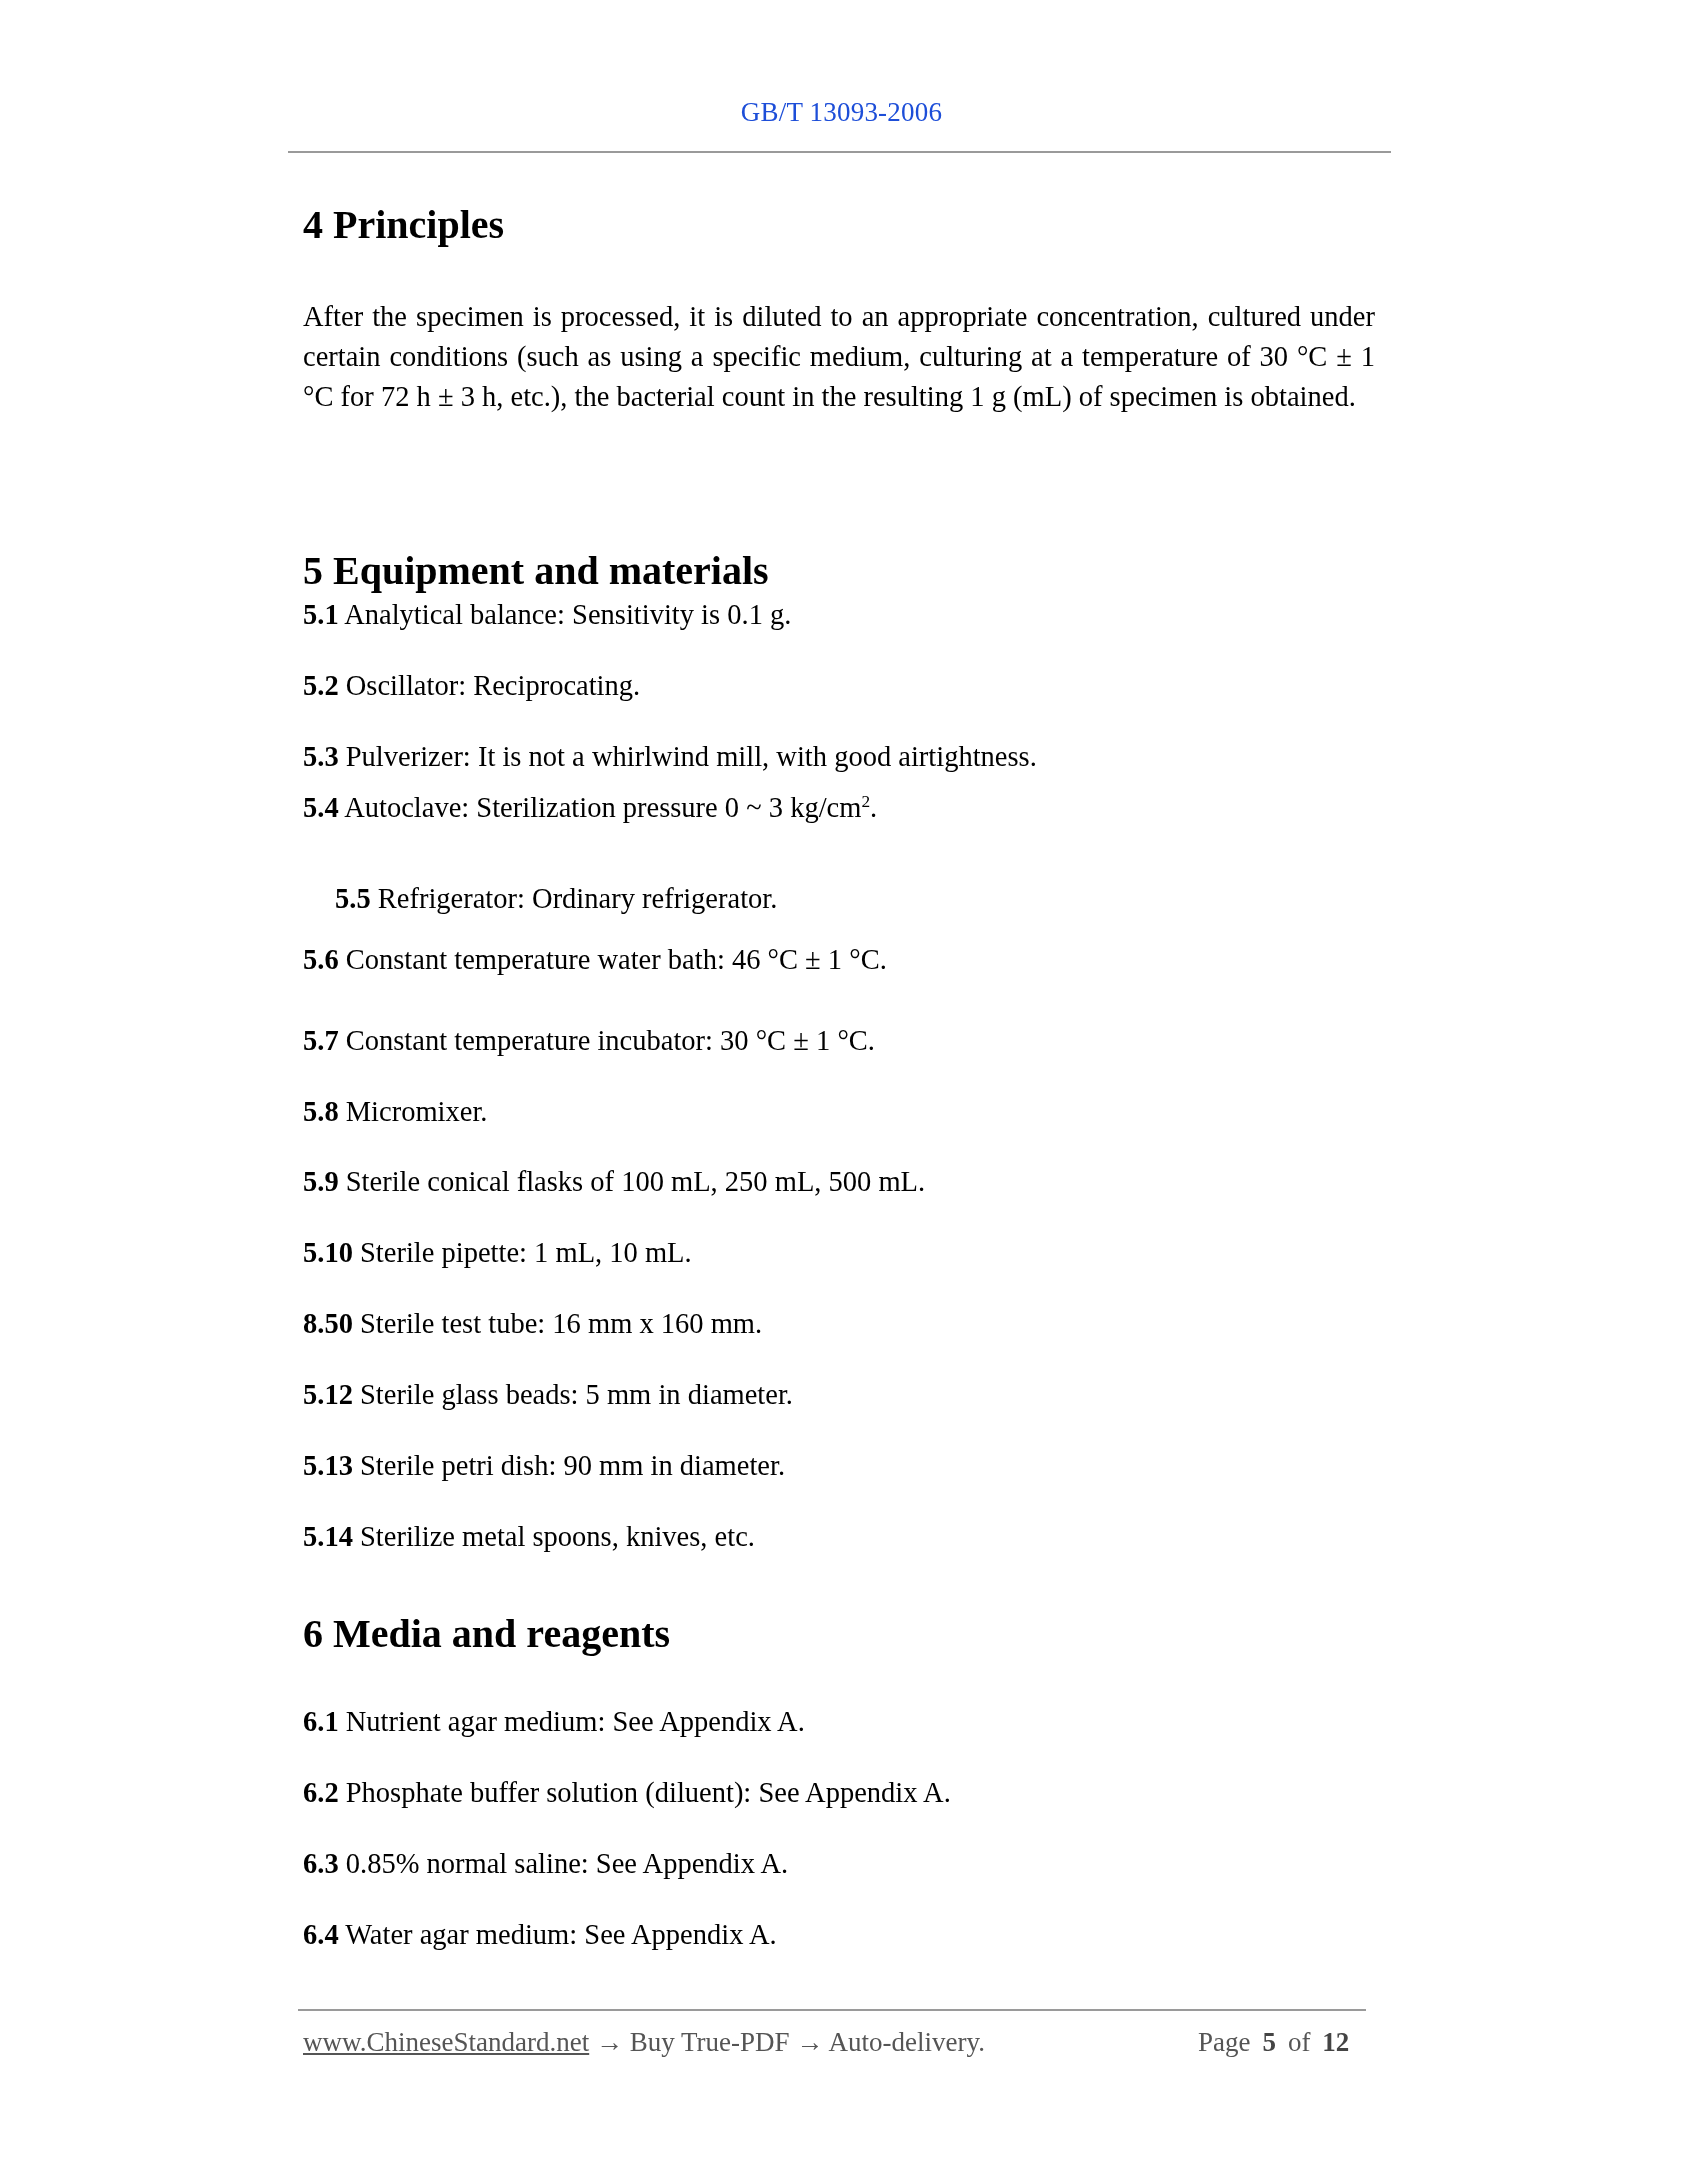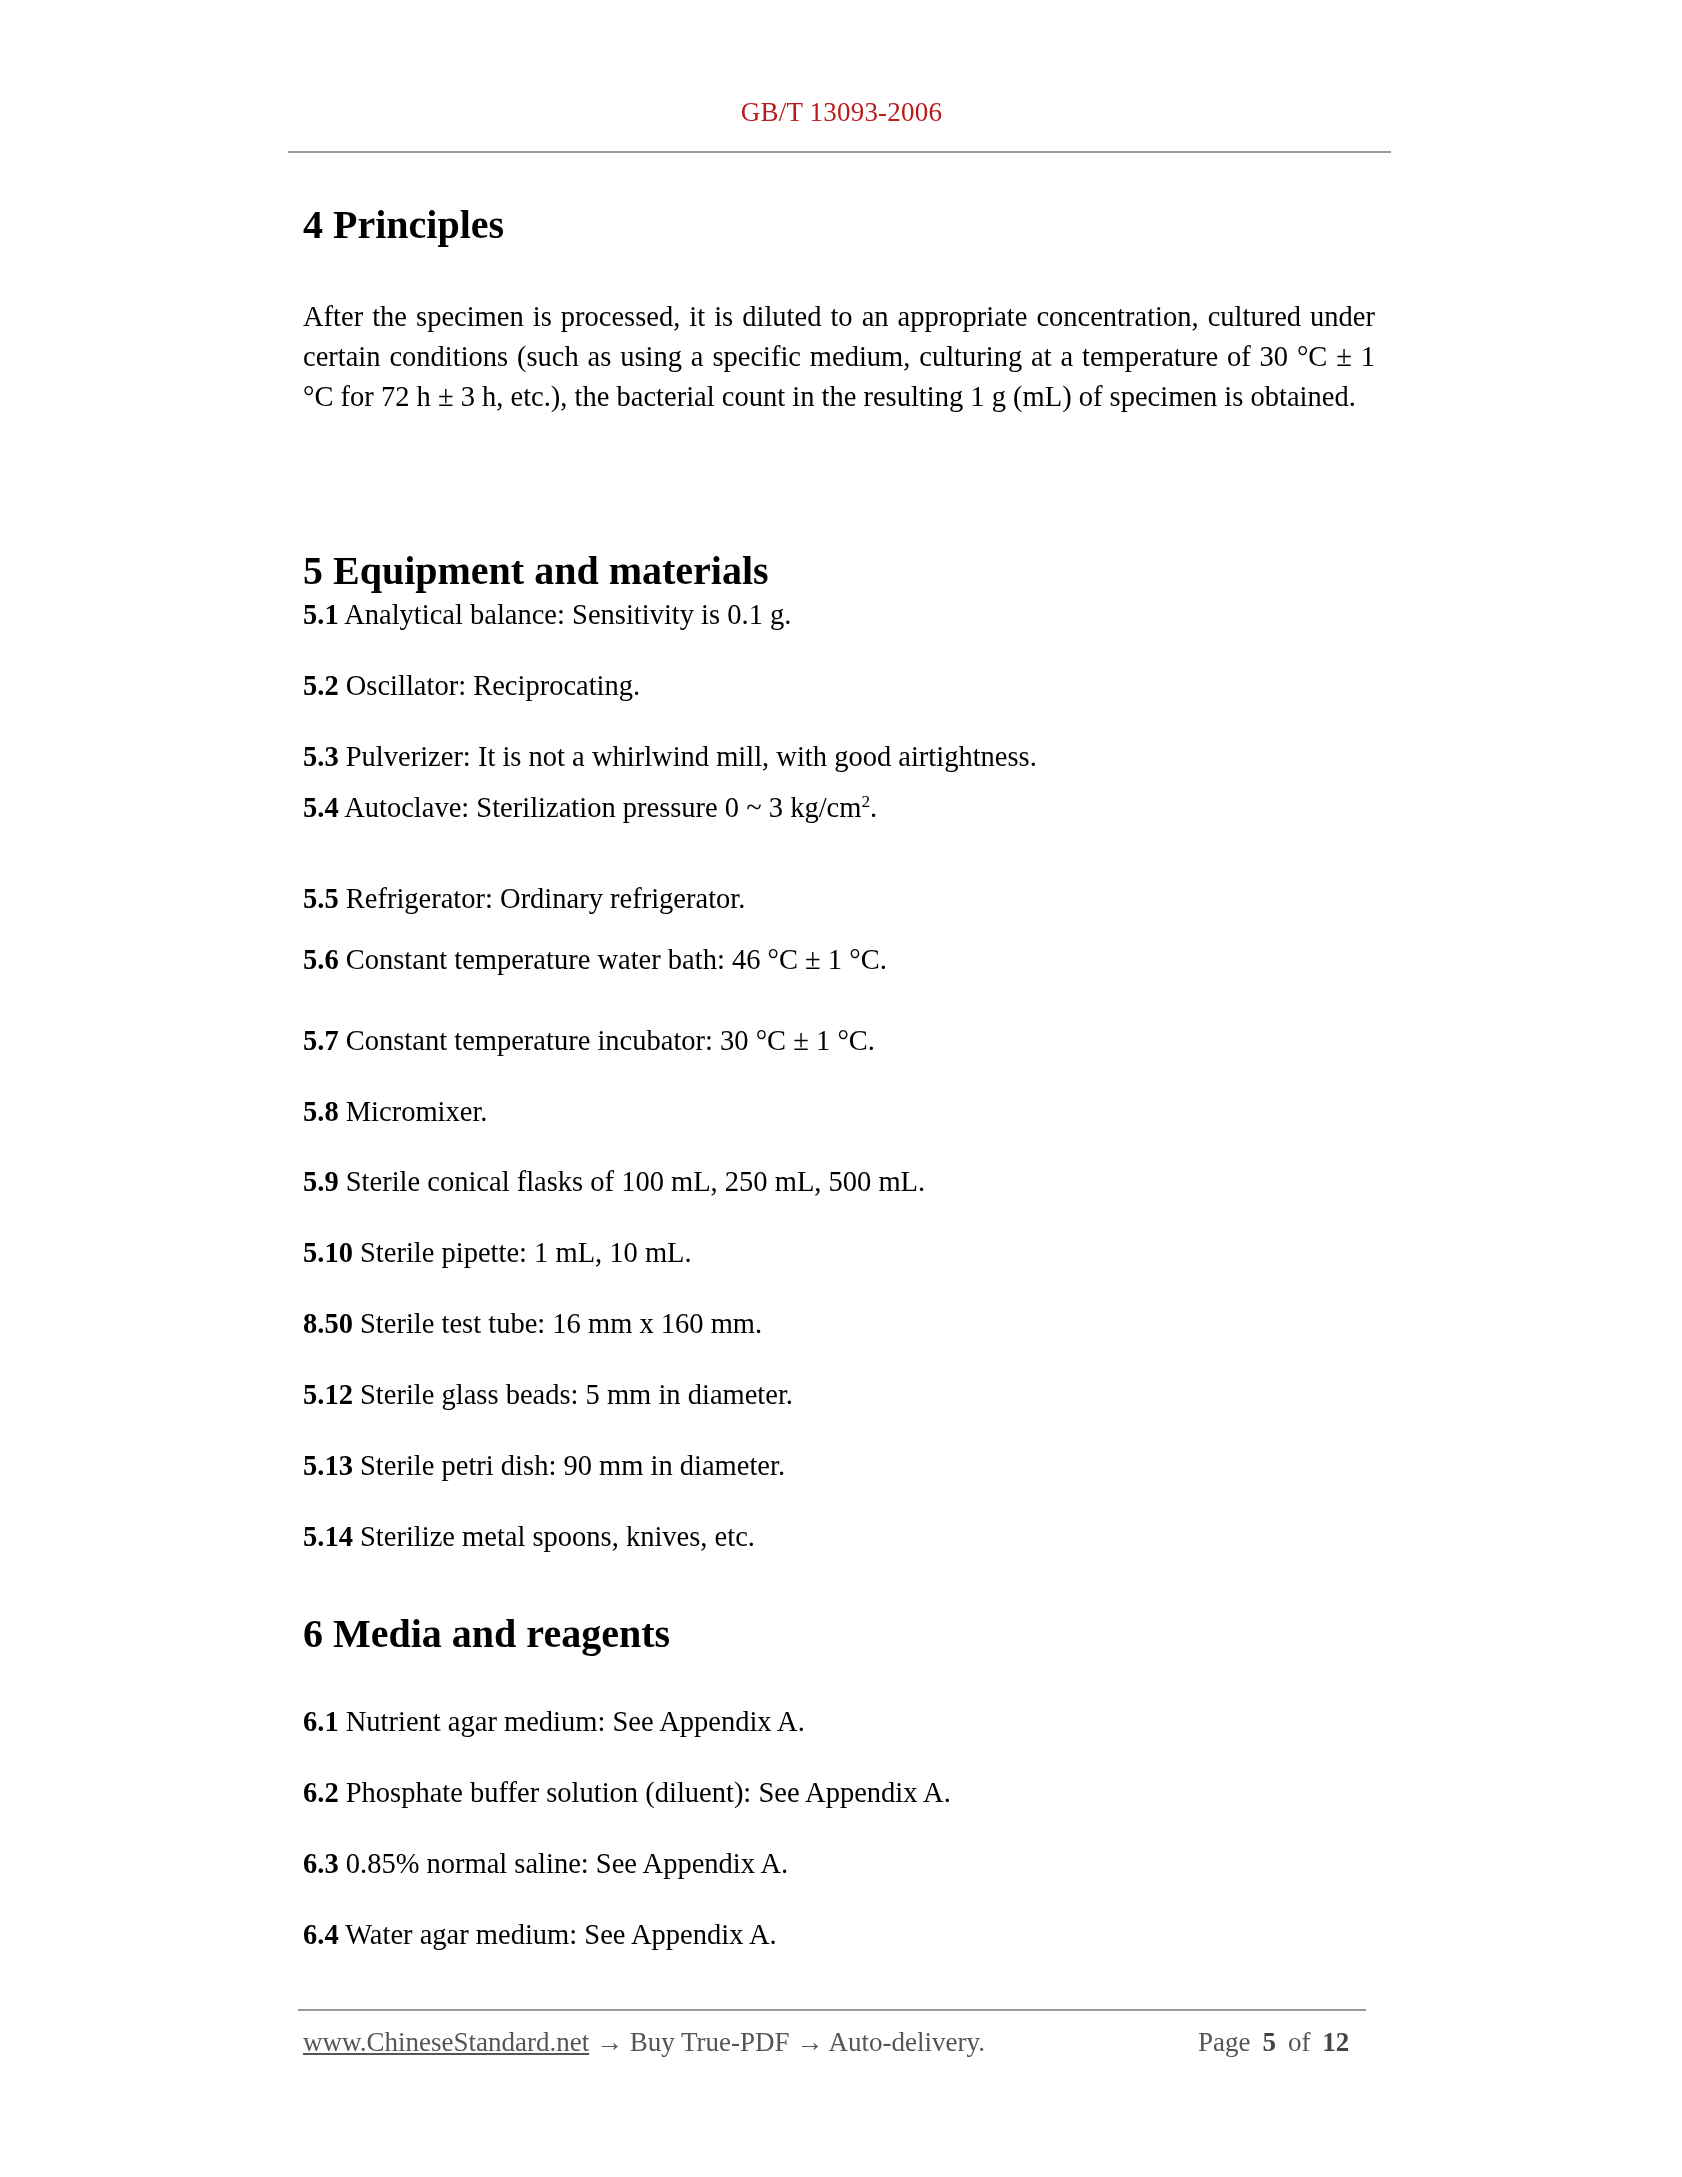--- a/index.html
+++ b/index.html
@@ -2,21 +2,21 @@
 <html style="font-size:14px"><head>
 <meta charset="utf-8">
 <style>
   html, body { margin: 0; padding: 0; background: #ffffff; }
   body {
     width: 1683px; height: 2177px; position: relative; overflow: hidden;
     font-family: "Liberation Serif", "DejaVu Serif", serif; color: #000;
   }
   .header-title {
     position: absolute; top: 97px; left: 0; width: 1683px; text-align: center;
-    font-size: 27px; color: #b91c1c; letter-spacing: 0.2px;
+    font-size: 27px; color: #1d4ed8; letter-spacing: 0.2px;
   }
   .header-rule {
     position: absolute; top: 151px; left: 288px; width: 1103px; height: 1.7px; background: #9a9a9a;
   }
   .content { position: absolute; left: 303px; top: 0; width: 1072px; }
   .h1 {
     position: absolute; left: 0; font-weight: bold; font-size: 40px; white-space: nowrap;
   }
   .para {
     position: absolute; left: 0; width: 1072px; font-size: 28.5px; line-height: 40px;
@@ -50,21 +50,21 @@
 
   <div class="h1" style="top:201px;">4 Principles</div>
   <div class="para" style="top:297px;">After the specimen is processed, it is diluted to an appropriate concentration, cultured under certain conditions (such as using a specific medium, culturing at a temperature of 30 °C ± 1 °C for 72 h ± 3 h, etc.), the bacterial count in the resulting 1 g (mL) of specimen is obtained.</div>
 
   <div class="h1" style="top:503px;margin-top:44px;">5 Equipment and materials</div>
 
   <div class="item" style="top:599px;"><b>5.1</b><span> Analytical balance: Sensitivity is 0.1 g.</span></div>
   <div class="item" style="top:670px;"><b>5.2</b><span> Oscillator: Reciprocating.</span></div>
   <div class="item" style="top:741px;"><b>5.3</b><span> Pulverizer: It is not a whirlwind mill, with good airtightness.</span></div>
   <div class="item" style="top:792px;"><b>5.4</b><span> Autoclave: Sterilization pressure 0 ~ 3 kg/cm</span><sup>2</sup><span>.</span></div>
-  <div class="item" style="top:883px;"><b>5.5</b><span> Refrigerator: Ordinary refrigerator.</span></div>
+  <div class="item" style="top:883px;margin-left:32px;"><b>5.5</b><span> Refrigerator: Ordinary refrigerator.</span></div>
   <div class="item" style="top:944px;"><b>5.6</b><span> Constant temperature water bath: 46 °C ± 1 °C.</span></div>
   <div class="item" style="top:1025px;"><b>5.7</b><span> Constant temperature incubator: 30 °C ± 1 °C.</span></div>
   <div class="item" style="top:1096px;"><b>5.8</b><span> Micromixer.</span></div>
   <div class="item" style="top:1166px;"><b>5.9</b><span> Sterile conical flasks of 100 mL, 250 mL, 500 mL.</span></div>
   <div class="item" style="top:1237px;"><b>5.10</b><span> Sterile pipette: 1 mL, 10 mL.</span></div>
   <div class="item" style="top:1308px;"><b>8.50</b><span> Sterile test tube: 16 mm x 160 mm.</span></div>
   <div class="item" style="top:1379px;"><b>5.12</b><span> Sterile glass beads: 5 mm in diameter.</span></div>
   <div class="item" style="top:1450px;"><b>5.13</b><span> Sterile petri dish: 90 mm in diameter.</span></div>
   <div class="item" style="top:1521px;"><b>5.14</b><span> Sterilize metal spoons, knives, etc.</span></div>
 

